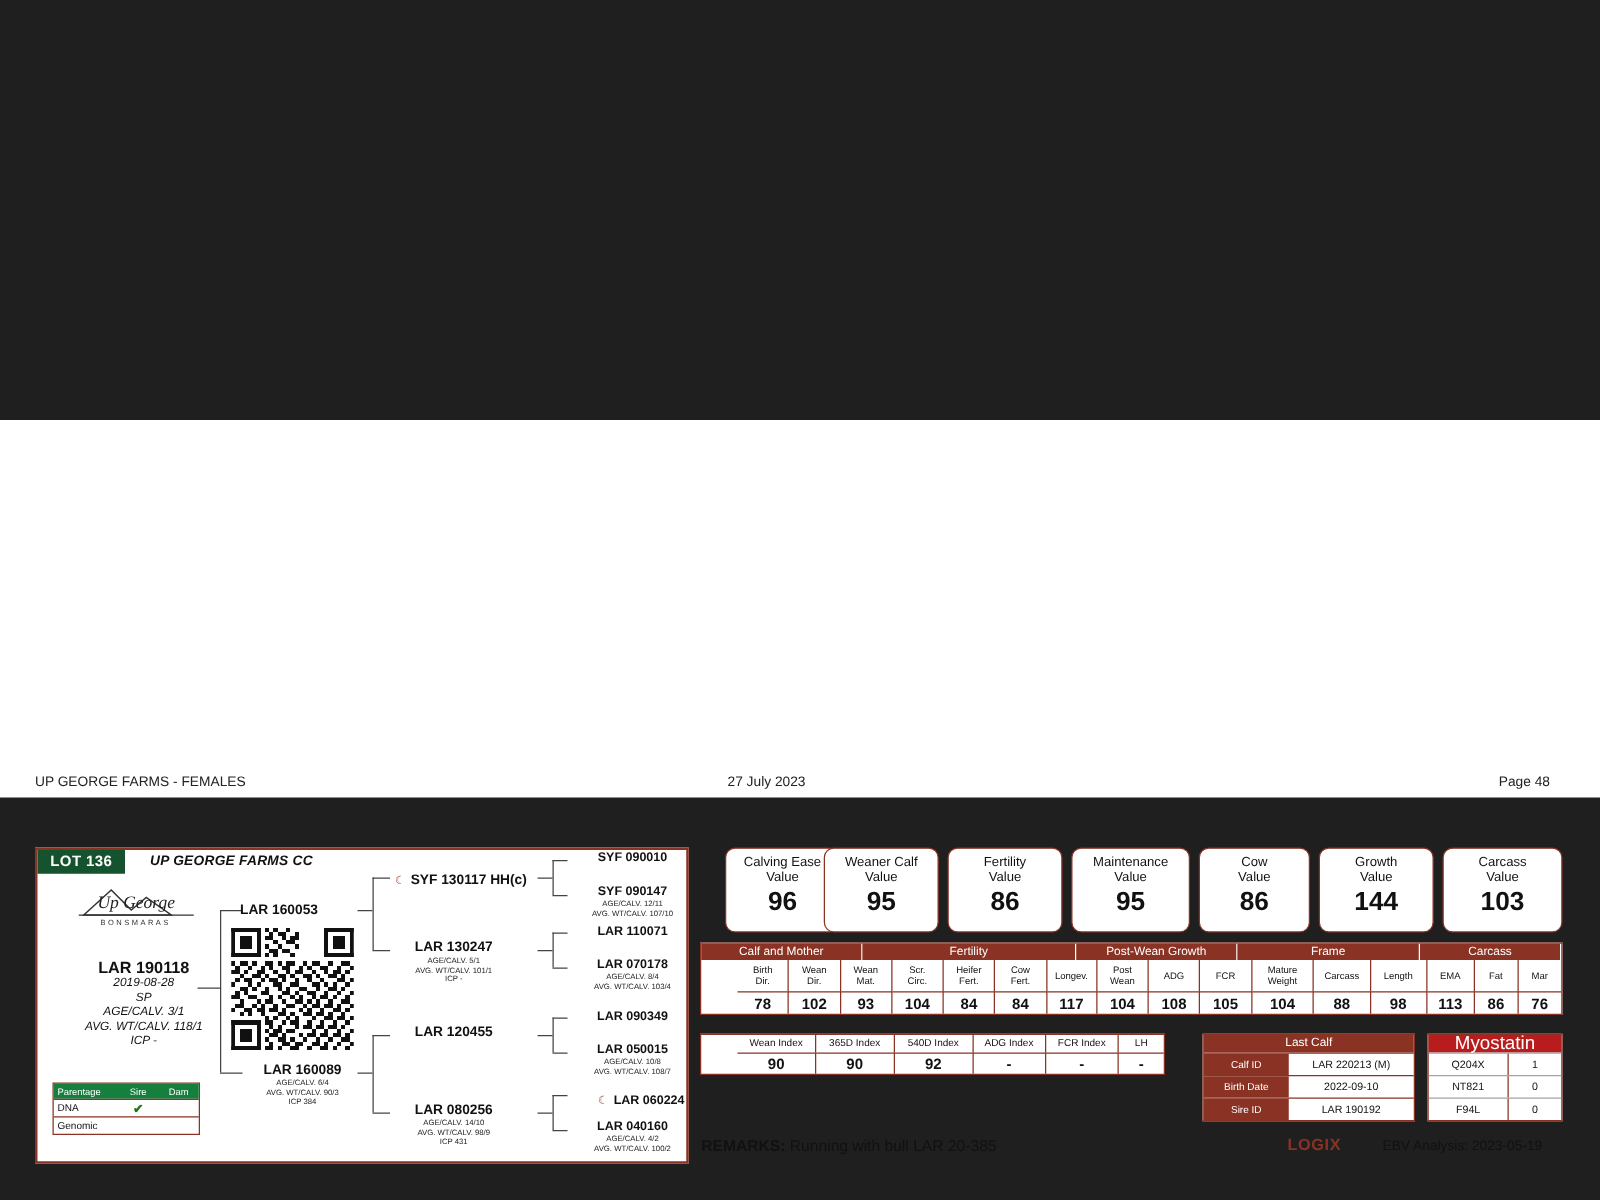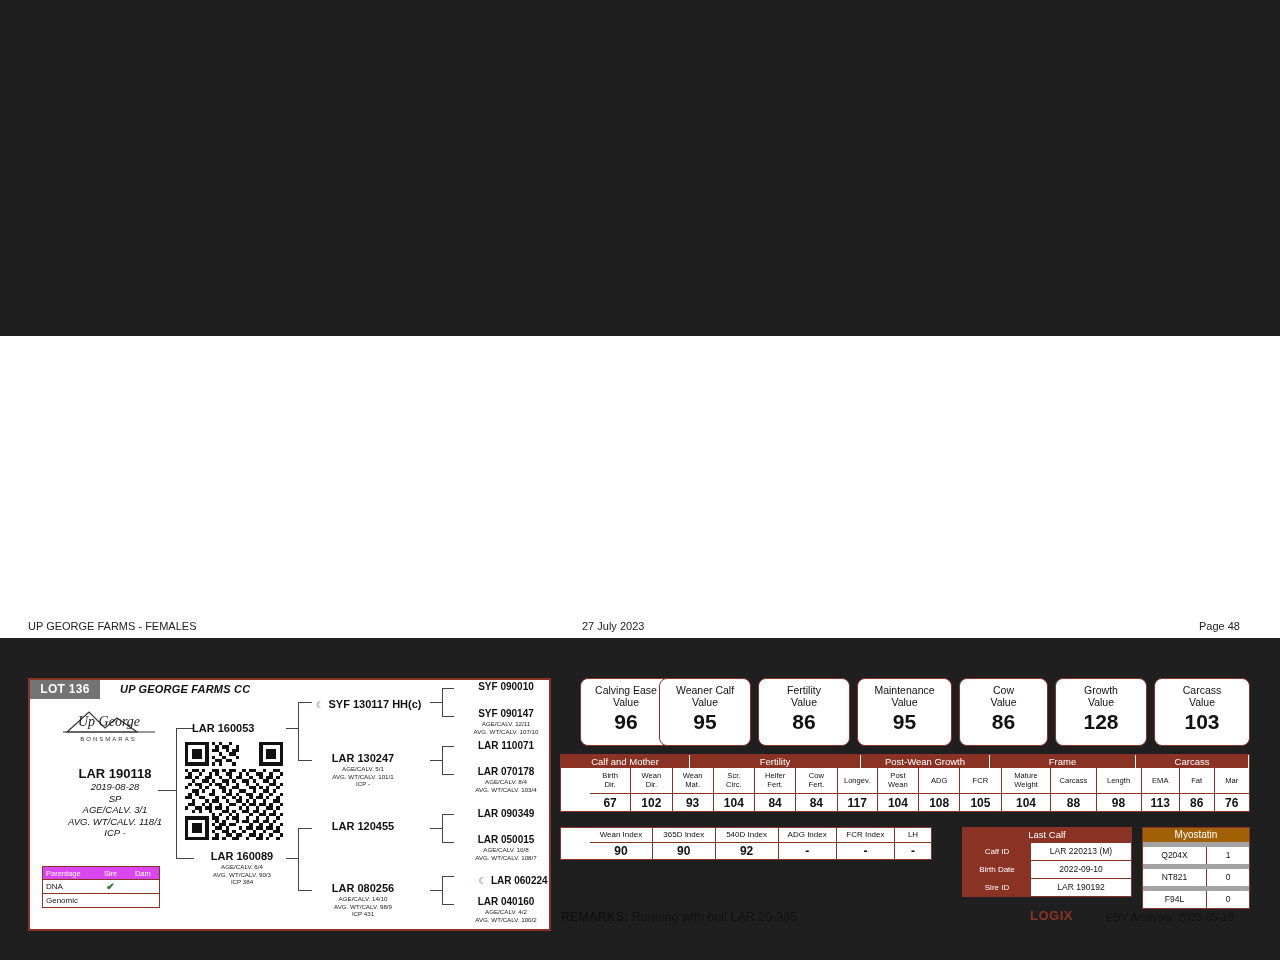--- a/index.html
+++ b/index.html
@@ -54,21 +54,21 @@
     border: 2px solid #8a3324;
     background: #fff;
     box-sizing: border-box;
   }
   #lot-badge {
     position: absolute;
     left: 0px;
     top: 0px;
     width: 70px;
     height: 19px;
-    background: #737373;
+    background: #14532d;
     color: #fff;
     font-size: 12px;
     font-weight: bold;
     text-align: center;
     line-height: 19px;
     letter-spacing: .3px;
   }
   #farm-name {
     position: absolute;
     left: 90px;
@@ -120,21 +120,21 @@
   #parentage {
     position: absolute;
     left: 12px;
     top: 186px;
     width: 118px;
     border: 1px solid #8a3324;
     box-sizing: border-box;
   }
   #parentage .hdr {
     display: flex;
-    background: #d946ef;
+    background: #15803d;
     color: #fff;
     font-size: 7.5px;
     height: 12px;
     align-items: center;
   }
   #parentage .hdr span { flex: 1; text-align:center; }
   #parentage .hdr span:first-child { flex: 1.5; text-align:left; padding-left:3px;}
   #parentage .row {
     display: flex;
     font-size: 8px;
@@ -305,24 +305,24 @@
   #myostatin {
     position: absolute;
     left: 1142px;
     top: 491px;
     width: 108px;
     border: 1.5px solid #8a3324;
     box-sizing: border-box;
     background:#fff;
   }
   #myostatin .title {
-    background:#a16207; color:#fff; font-size:10px; text-align:center;
+    background:#b91c1c; color:#fff; font-size:15px; text-align:center;
     height:14px; line-height:14px;
   }
-  #myostatin .r { display:flex; height:17px; border-top:5px solid #a3a3a3;}
+  #myostatin .r { display:flex; height:17px; border-top:1px solid #a3a3a3;}
   #myostatin .k { flex:1; font-size:8.5px; text-align:center; line-height:17px; color:#111;
                   border-right:1px solid #8a3324;}
   #myostatin .v { width:42px; font-size:8.5px; text-align:center; line-height:17px; color:#111;}
   
   #remarks {
     position:absolute; left:561px; top:574px;
     font-size:12.5px; color:#111;
   }
   #remarks b { font-weight:bold; }
   #logix {
@@ -724,21 +724,21 @@
       <div class="num">95</div>
     </div>
     <div class="valbox" style="left:959px; width:89px;">
       <div class="lbl"><span>Cow</span><br>
         <span>Value</span></div>
       <div class="num">86</div>
     </div>
     <div class="valbox" style="left:1055px; width:92px;">
       <div class="lbl"><span>Growth</span><br>
         <span>Value</span></div>
-      <div class="num">128</div>
+      <div class="num">144</div>
     </div>
     <div class="valbox" style="left:1154px; width:96px;">
       <div class="lbl"><span>Carcass</span><br>
         <span>Value</span></div>
       <div class="num">103</div>
     </div>
 
     <div id="traits">
       <div class="grp-row">
         <div class="grp" style="width:129px">Calf and Mother</div>
@@ -791,21 +791,21 @@
             <span>EMA</span>
           </div>
         <div class="th" style="width:36px">
             <span>Fat</span>
           </div>
         <div class="th" style="width:36px">
             <span>Mar</span>
           </div>
       </div>
       <div class="hdr-row">
-        <div class="td" style="width:43px">67</div>
+        <div class="td" style="width:43px">78</div>
         <div class="td" style="width:43px">102</div>
         <div class="td" style="width:43px">93</div>
         <div class="td" style="width:43px">104</div>
         <div class="td" style="width:43px">84</div>
         <div class="td" style="width:43px">84</div>
         <div class="td" style="width:42px">117</div>
         <div class="td" style="width:43px">104</div>
         <div class="td" style="width:43px">108</div>
         <div class="td" style="width:43px">105</div>
         <div class="td" style="width:52px">104</div>

